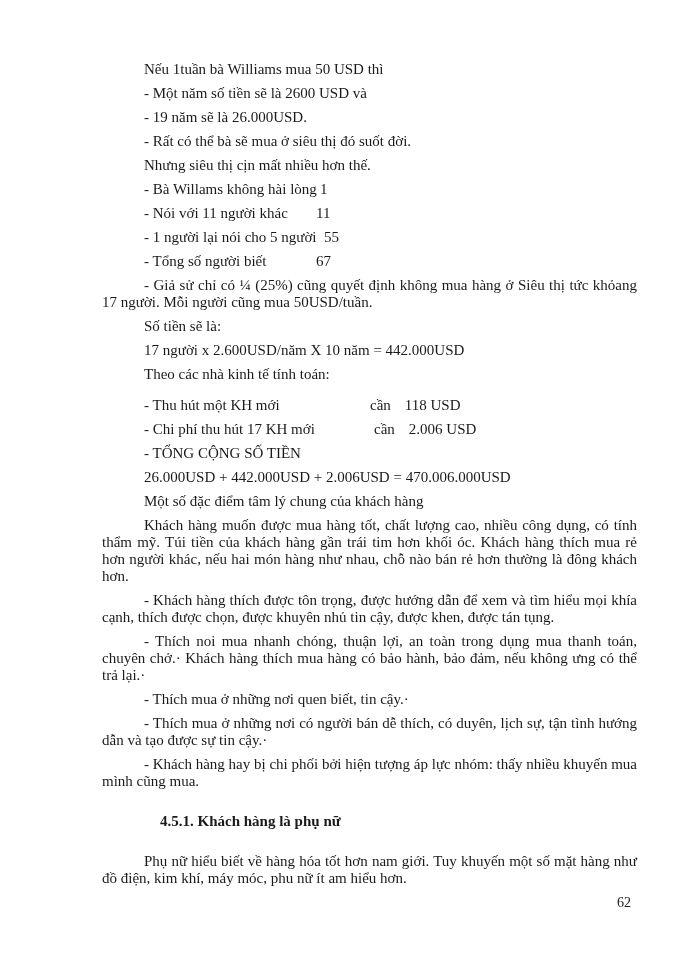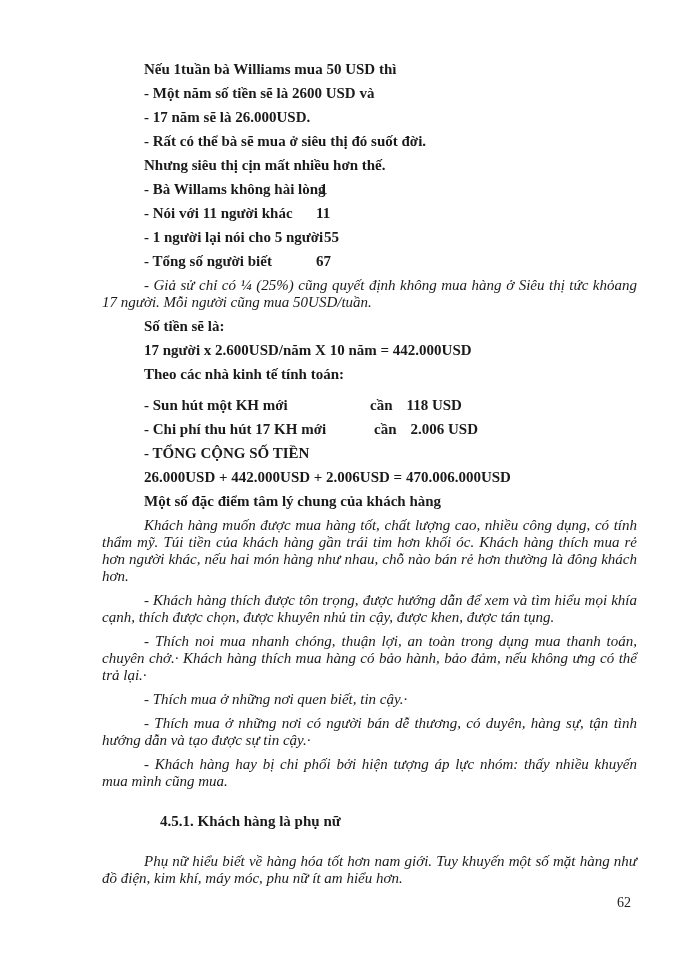--- a/index.html
+++ b/index.html
@@ -4,36 +4,36 @@
 <style>
   html, body { margin: 0; padding: 0; background: #ffffff; }
   body {
     width: 700px; height: 960px; position: relative; overflow: hidden;
     font-family: "Liberation Serif", "DejaVu Serif", serif;
     color: #1a1a1a;
     font-size: 15px;
   }
   .page { position: absolute; left: 102px; top: 61px; width: 535px; }
   .ln { margin: 0; line-height: 17px; white-space: nowrap; }
-  .ind { padding-left: 42px; font-weight: bold; }
+  .ind { padding-left: 42px; }
   .sp { height: 7px; }
-  .para { margin: 0; line-height: 17px; text-align: justify; text-indent: 42px; font-style: italic; }
+  .para { margin: 0; line-height: 17px; text-align: justify; text-indent: 42px; }
   .tab { display: inline-block; }
   .heading { font-weight: bold; padding-left: 42px; line-height: 17px; margin: 16px; }
   .page-number { position: absolute; left: 617px; top: 895px; font-size: 14px; }
 </style>
 </head>
 <body>
 
 <div class="page">
   <p class="ln ind">Nếu 1tuần bà Williams mua 50 USD thì</p>
   <div class="sp"></div>
   <p class="ln ind">- Một năm số tiền sẽ là  2600 USD và</p>
   <div class="sp"></div>
-  <p class="ln ind">- 17 năm sẽ là 26.000USD.</p>
+  <p class="ln ind">- 19 năm sẽ là 26.000USD.</p>
   <div class="sp"></div>
   <p class="ln ind">- Rất có thể bà sẽ mua ở siêu thị đó suốt đời.</p>
   <div class="sp"></div>
   <p class="ln ind">Nhưng siêu thị cịn mất nhiều hơn thế.</p>
   <div class="sp"></div>
 
   <div>
     <p class="ln ind"><span class="tab" style="width:168px">- Bà Willams không hài lòng</span><span style="padding-left:8px">1</span></p>
     <div class="sp"></div>
     <p class="ln ind"><span class="tab" style="width:168px">- Nói với 11 người khác</span><span style="padding-left:4px">11</span></p>
@@ -49,42 +49,42 @@
 
   <p class="ln ind">Số tiền sẽ là:</p>
   <div class="sp"></div>
   <p class="ln ind">17 người x 2.600USD/năm X 10 năm = 442.000USD</p>
   <div class="sp"></div>
   <p class="ln ind">Theo các nhà kinh tế tính toán:</p>
   <div class="sp"></div>
   <div class="sp"></div>
 
   <div>
-    <p class="ln ind"><span class="tab" style="width:226px">- Sun hút một KH mới</span><span>cần</span><span style="padding-left:14px">118 USD</span></p>
+    <p class="ln ind"><span class="tab" style="width:226px">- Thu hút một KH mới</span><span>cần</span><span style="padding-left:14px">118 USD</span></p>
     <div class="sp"></div>
     <p class="ln ind"><span class="tab" style="width:230px">- Chi phí thu hút 17 KH mới</span><span>cần</span><span style="padding-left:14px">2.006 USD</span></p>
   </div>
   <div class="sp"></div>
 
   <p class="ln ind">- TỔNG CỘNG SỐ TIỀN</p>
   <div class="sp"></div>
   <p class="ln ind">26.000USD + 442.000USD + 2.006USD = 470.006.000USD</p>
   <div class="sp"></div>
   <p class="ln ind">Một số đặc điểm tâm lý chung của khách hàng</p>
   <div class="sp"></div>
 
   <p class="para">Khách hàng muốn được mua hàng tốt, chất lượng cao, nhiều công dụng, có tính thẩm mỹ. Túi tiền của khách hàng gần trái tim hơn khối óc. Khách hàng thích mua rẻ hơn người khác, nếu hai món hàng như nhau, chỗ nào bán rẻ hơn thường là đông khách hơn.</p>
   <div class="sp"></div>
   <p class="para">- Khách hàng thích được tôn trọng, được hướng dẫn để xem và tìm hiểu mọi khía cạnh, thích được chọn, được khuyên nhủ tin cậy, được khen, được tán tụng.</p>
   <div class="sp"></div>
   <p class="para">- Thích noi mua nhanh chóng, thuận lợi, an toàn trong dụng mua thanh toán, chuyên chở.· Khách hàng thích mua hàng có bảo hành, bảo đảm, nếu không ưng có thể trả lại.·</p>
   <div class="sp"></div>
   <p class="para">- Thích mua ở những nơi quen biết, tin cậy.·</p>
   <div class="sp"></div>
-  <p class="para">- Thích mua ở những nơi có người bán dễ thương, có duyên, hàng sự, tận tình hướng dẫn và tạo được sự tin cậy.·</p>
+  <p class="para">- Thích mua ở những nơi có người bán dễ thích, có duyên, lịch sự, tận tình hướng dẫn và tạo được sự tin cậy.·</p>
   <div class="sp"></div>
   <p class="para">- Khách hàng hay bị chi phối bởi hiện tượng áp lực nhóm: thấy nhiều khuyến mua mình cũng mua.</p>
   <div class="sp"></div>
 
   <p class="heading">4.5.1. Khách hàng là phụ nữ</p>
   <div class="sp"></div>
   <p class="para">Phụ nữ hiểu biết về hàng hóa tốt hơn nam giới. Tuy khuyến một số mặt hàng như đồ điện, kim khí, máy móc, phu nữ ít am hiểu hơn.</p>
 </div>
 
 <div class="page-number">62</div>

